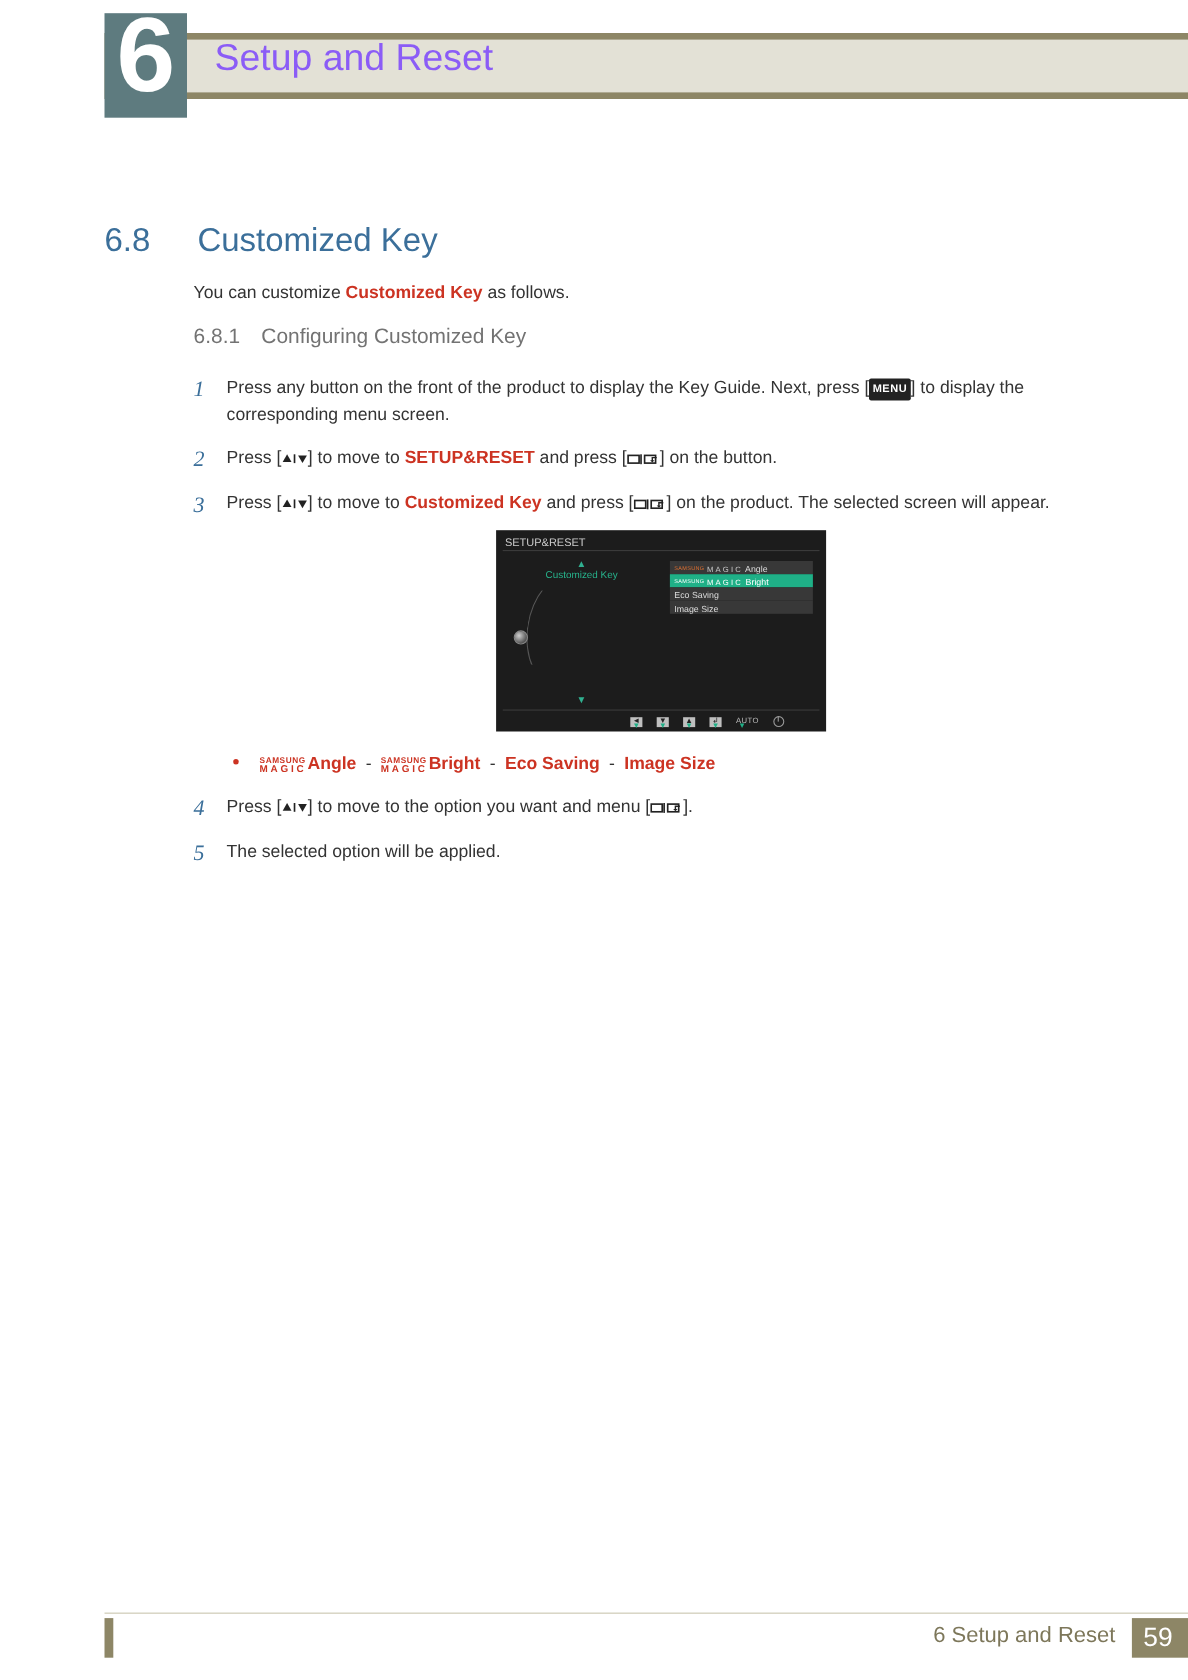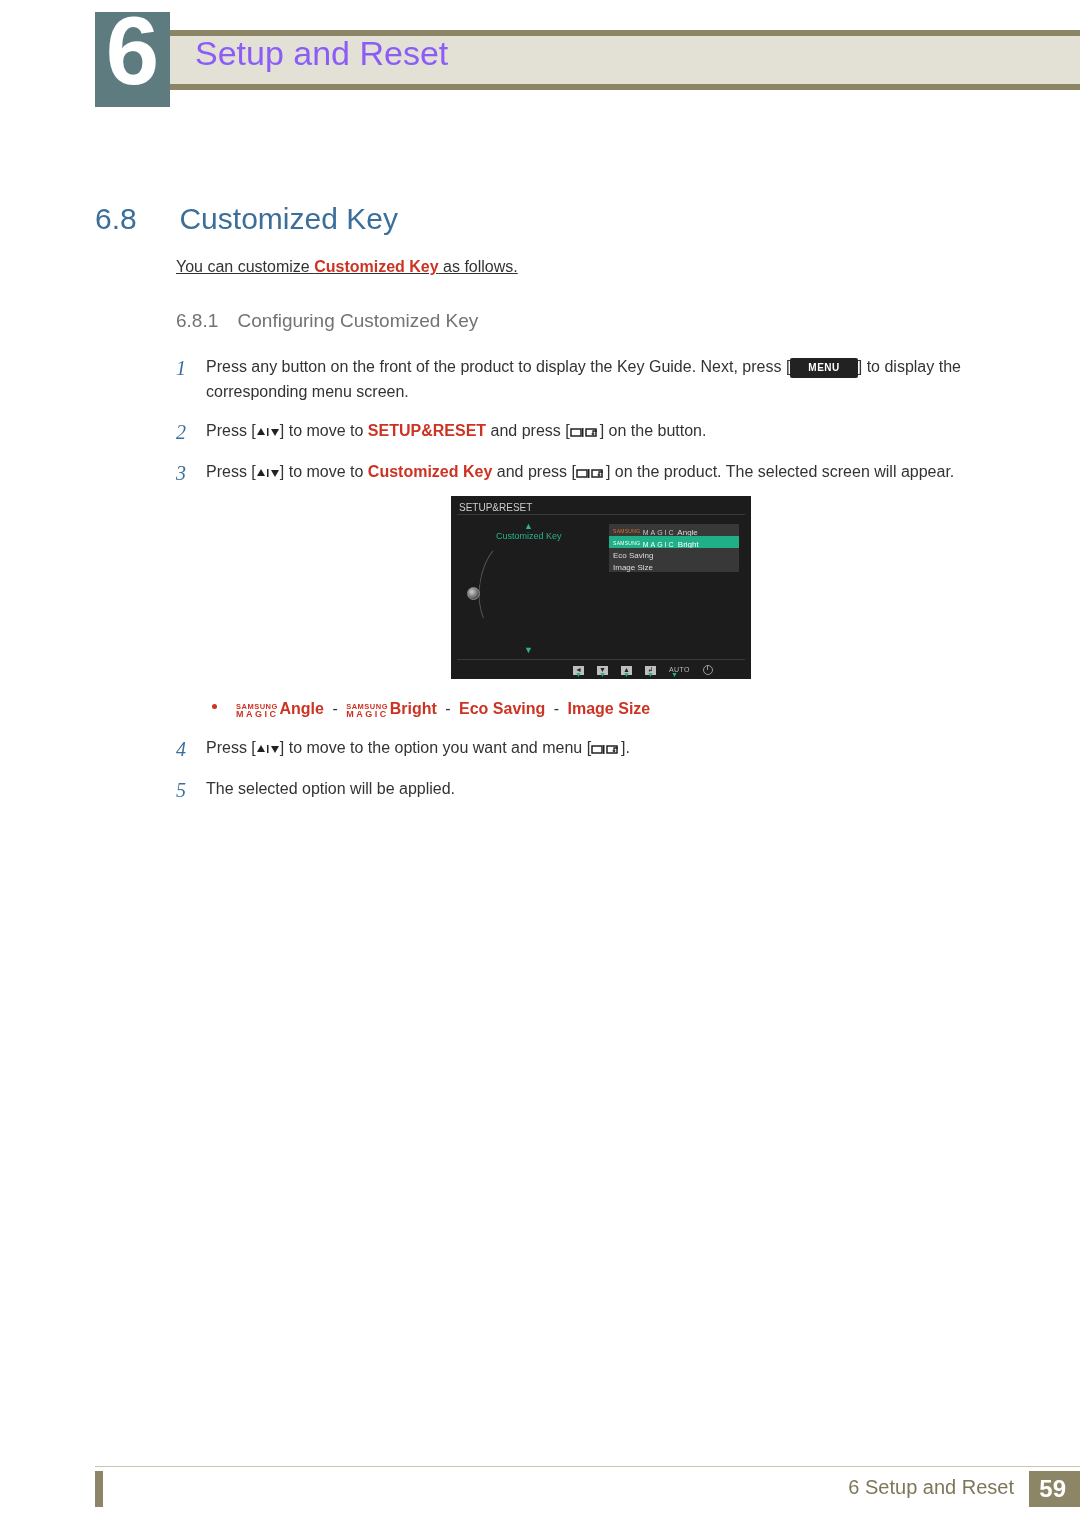--- a/index.html
+++ b/index.html
@@ -77,21 +77,21 @@
   
   .content {
     position: absolute;
     left: 176px;
     top: 255px;
     width: 820px;
     font-size: 16px;
     color: #333;
     line-height: 1.55;
   }
-  .intro-text { margin-bottom: 26px; text-decoration: underline; }
+  .intro-text { margin-bottom: 12px; }
   .bold-red { color: #cc3322; font-weight: bold; }
   .subsection {
     color: #737373;
     font-size: 19px;
     margin-bottom: 20px;
   }
   .subsection-num { margin-right: 14px; }
   ol.steps { list-style: none; counter-reset: step; }
   ol.steps > li {
     position: relative;
@@ -106,21 +106,21 @@
     font-style: italic;
     color: #3b6f9a;
     font-family: Georgia, serif;
   }
   .menu-badge {
     display: inline-block;
     background: #222;
     color: #fff;
     font-size: 10px;
     font-weight: bold;
-    padding: 2px 18px;
+    padding: 2px 3px;
     border-radius: 2px;
     vertical-align: 1px;
     letter-spacing: 0.5px;
   }
   .updown-icon, .boxswitch-icon {
     display: inline-block;
     vertical-align: -2px;
   }
   .updown-icon svg, .boxswitch-icon svg { display: inline; }
 
@@ -300,21 +300,21 @@
     height: 1px;
     background: #c9c5ae;
   }
   .footer-bar {
     position: absolute;
     right: 0; bottom: 20px;
     height: 36px;
     background: #8d8666;
     color: #fff;
     font-size: 24px;
-    font-weight: bold;
+    font-weight: normal;
     padding: 4px 14px 0 10px;
   }
   .footer-text {
     position: absolute;
     right: 66px;
     bottom: 28px;
     font-size: 20px;
     color: #7d775a;
   }
   .left-rail {

